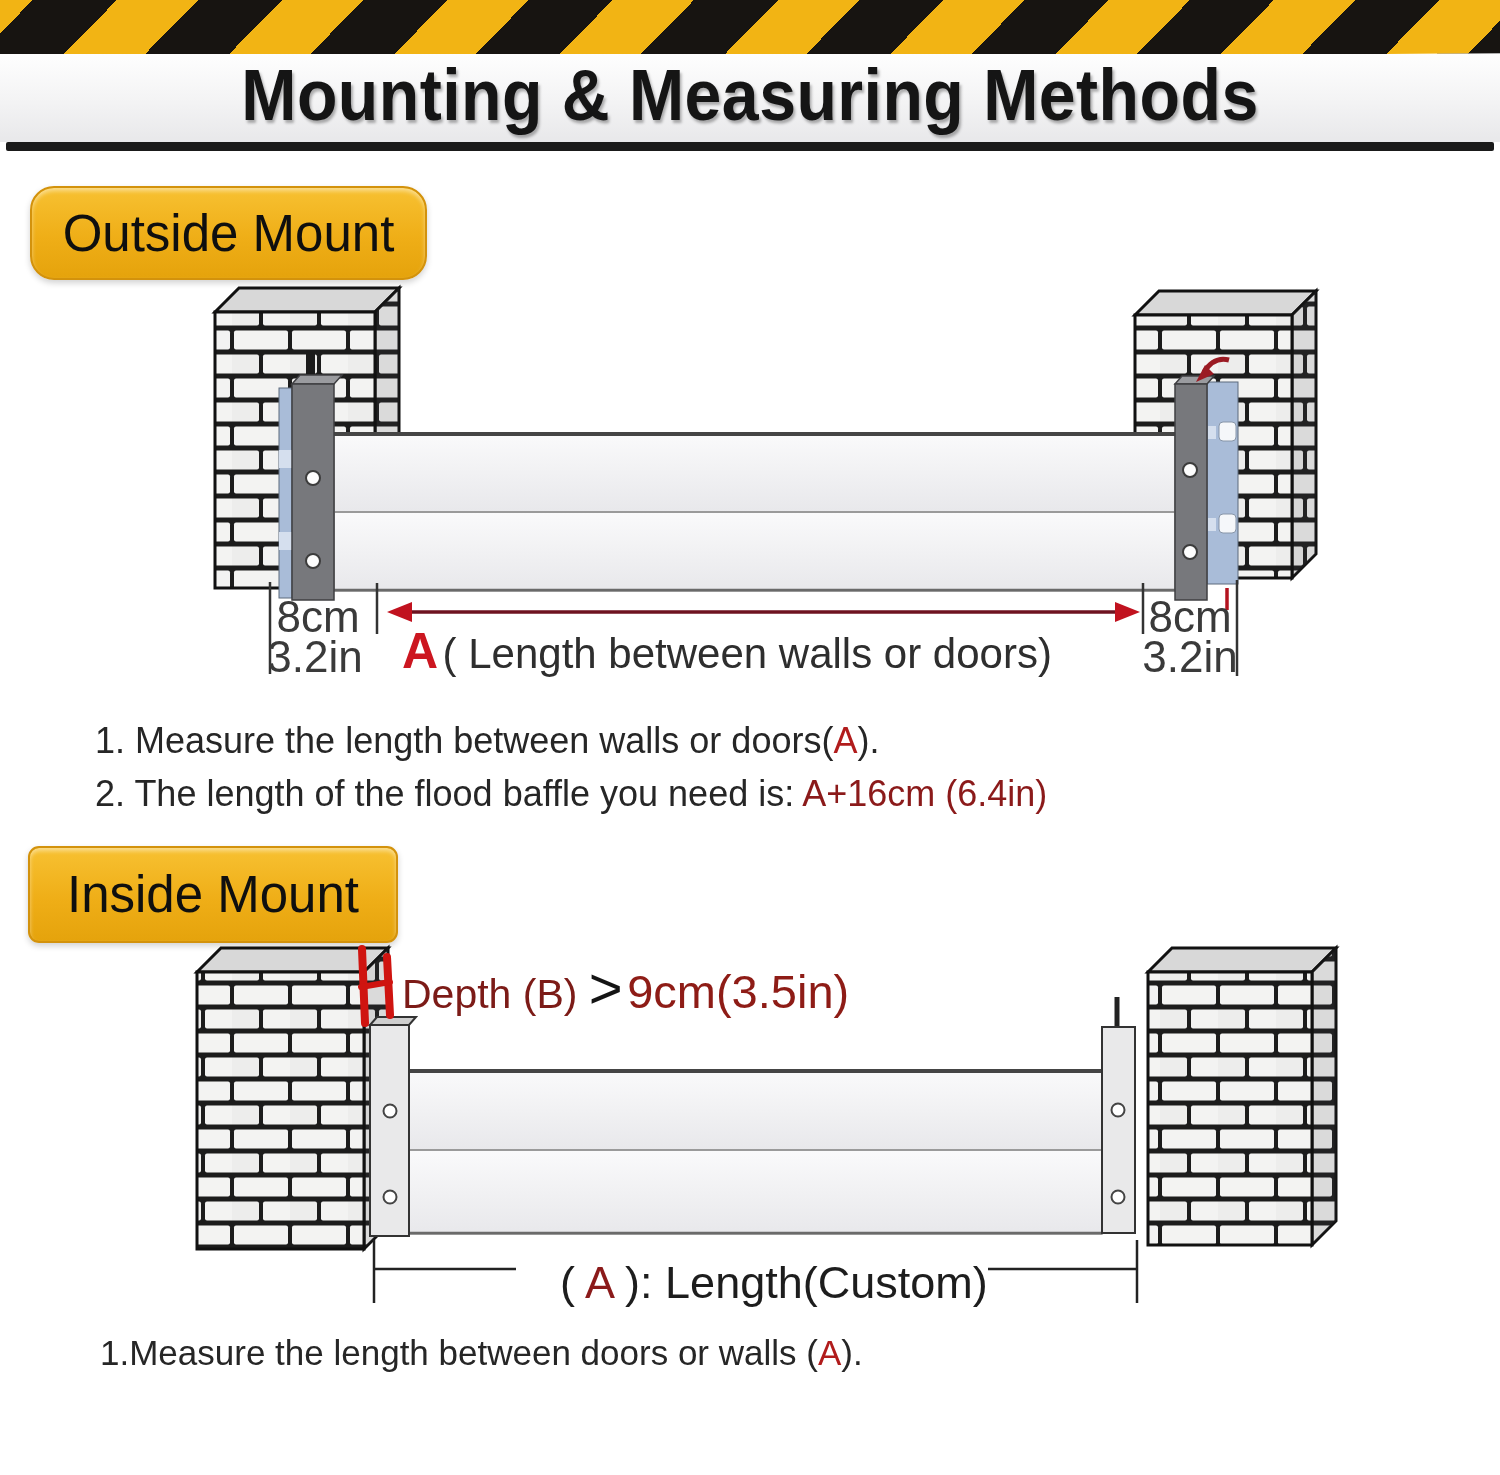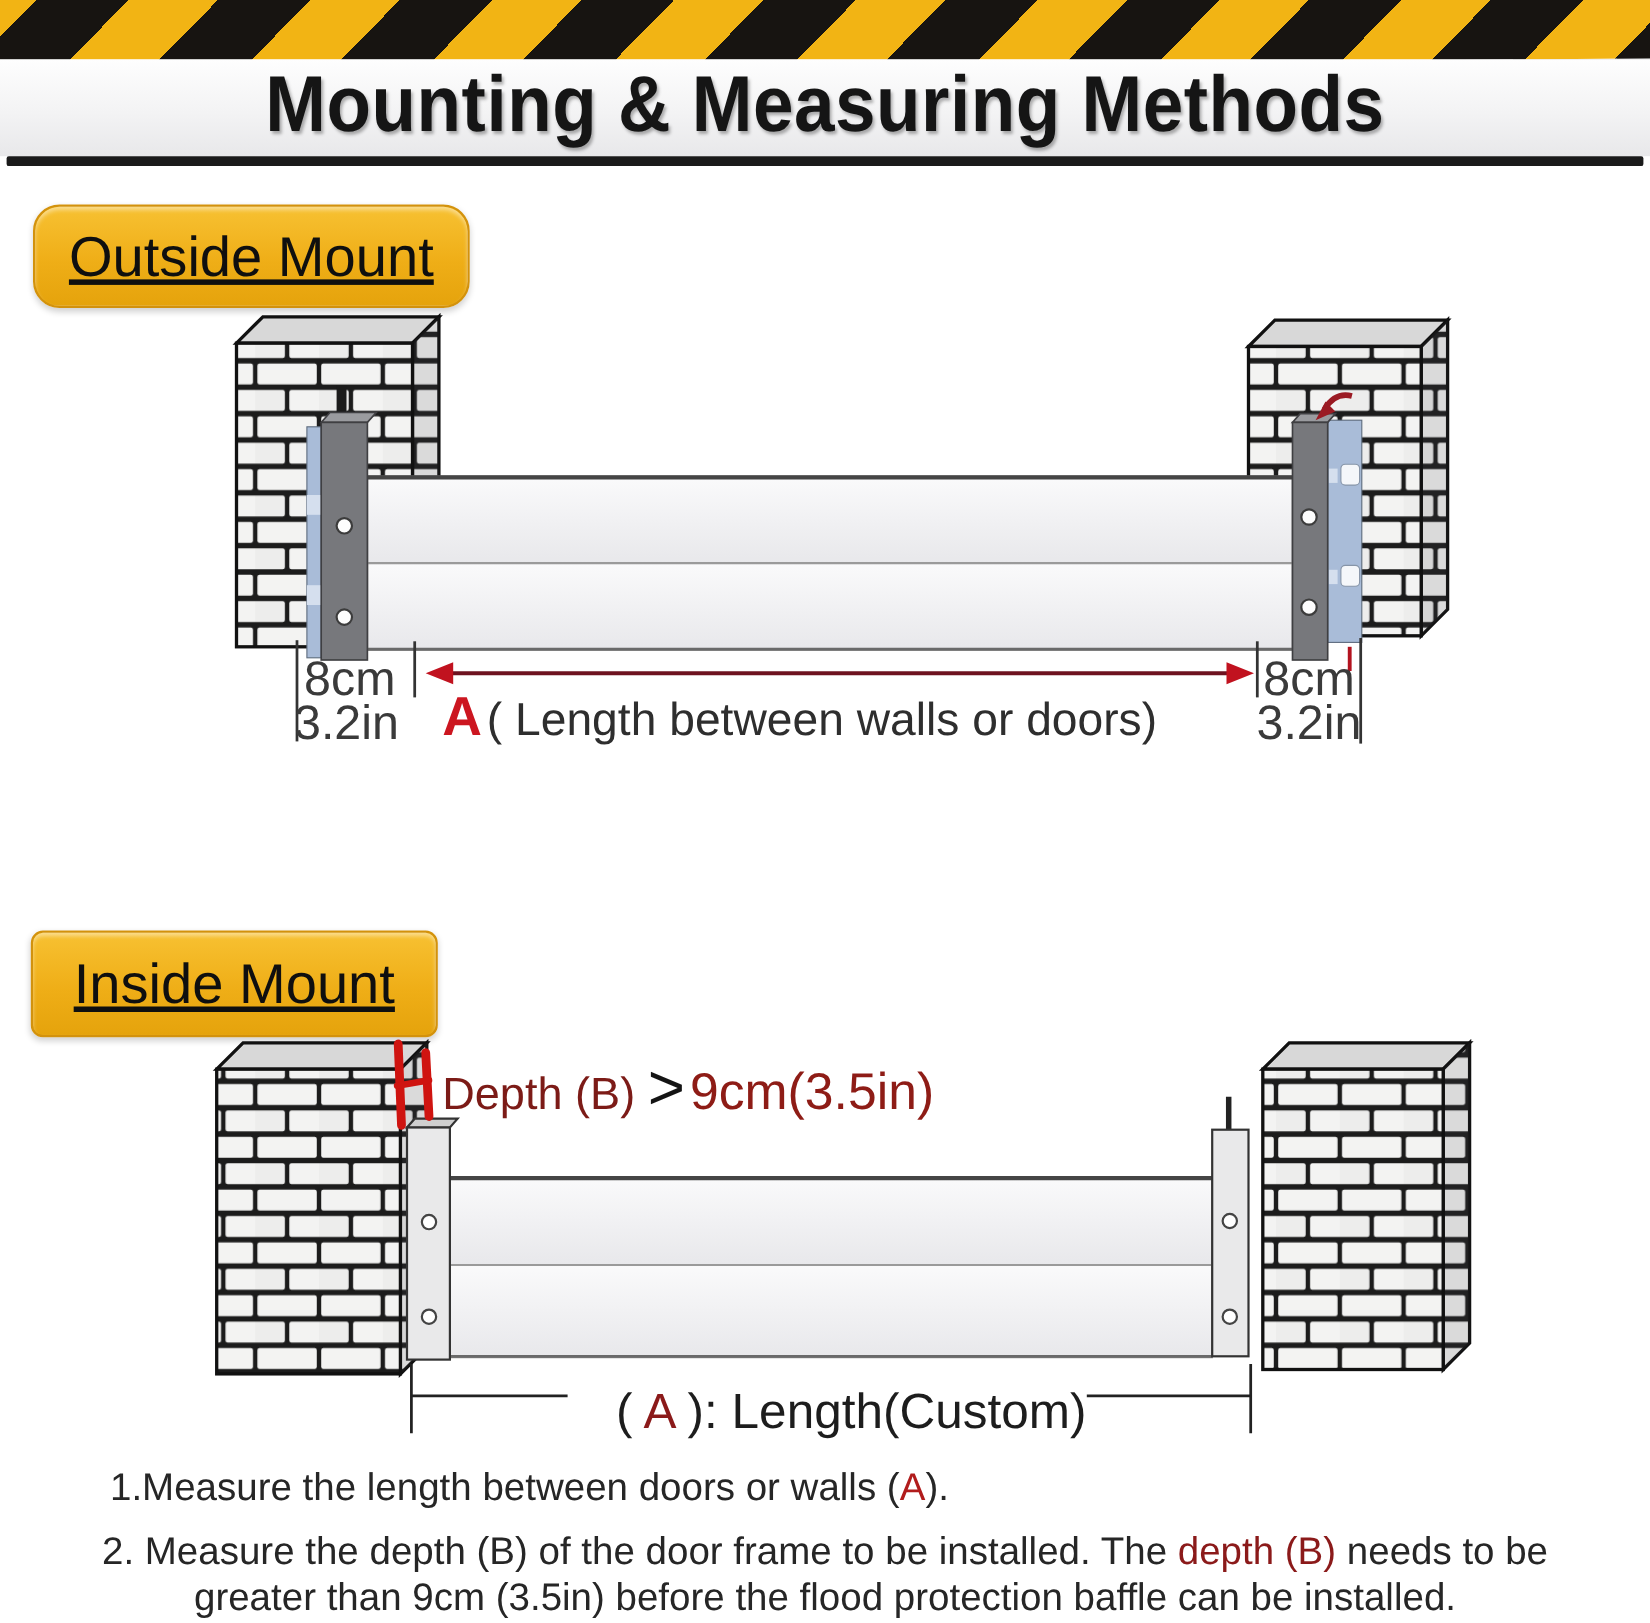--- a/index.html
+++ b/index.html
@@ -28,21 +28,21 @@
   }
   .rule { position:absolute; top:142px; left:6px; width:1488px; height:9px; background:#1a1a1a; border-radius:2px; }
 
   
   .badge {
     position:absolute; border-radius:24px;
     background:linear-gradient(180deg,#f7c132 0%,#efae17 55%,#e5a30c 100%);
     border:2px solid #d3920c;
     box-shadow:inset 0 3px 4px rgba(255,255,255,.45), 0 3px 6px rgba(0,0,0,.18);
     display:flex; align-items:center; justify-content:center;
-    font-size:51px; color:#0f0f0f;text-decoration:underline;
+    font-size:51px; color:#0f0f0f;
   }
   .badge-outside { left:30px; top:186px; width:393px; height:90px; }
   .badge-inside  { left:28px; top:846px; width:366px; height:93px;border-radius:11px; }
 
   
   .diagram { position:absolute; left:0; width:1500px; }
   .diagram-outside { top:280px; height:420px; }
   .diagram-inside  { top:935px; height:400px; }
 
   
@@ -155,20 +155,24 @@
       <text x="315" y="392">3.2in</text>
       <text x="1190" y="352">8cm</text>
       <text x="1190" y="392">3.2in</text>
     </g>
     <text x="402" y="388">
       <tspan fill="#cc1620" font-size="50" font-weight="bold">A</tspan>
       <tspan fill="#2e2e2e" font-size="42">( Length between walls or doors)</tspan>
     </text>
   </svg>
 
+  <div class="steps steps-outside">
+    <div><span>1. Measure the length between walls or doors(</span><span class="hl-red">A</span><span>).</span></div>
+    <div><span>2. The length of the flood baffle you need is: </span><span class="hl-maroon">A+16cm (6.4in)</span></div>
+  </div>
 
   <svg class="diagram diagram-inside" viewBox="0 0 1500 400" font-family="Liberation Sans, sans-serif">
 
     <g>
       <polygon points="197,37 221,13 388,13 364,37" fill="#d8d8d8" stroke="#111" stroke-width="3"></polygon>
       <polygon points="364,37 388,13 388,290 364,314" fill="url(#bricks)" stroke="#111" stroke-width="3"></polygon>
       <polygon points="364,37 388,13 388,290 364,314" fill="rgba(70,70,80,0.14)"></polygon>
       <rect x="197" y="37" width="167" height="277" fill="url(#bricks)" stroke="#111" stroke-width="3"></rect>
     </g>
 
@@ -223,17 +227,14 @@
     <text x="560" y="363" font-size="45">
       <tspan fill="#1d1d1d">(</tspan>
       <tspan fill="#8b1a1a">A</tspan>
       <tspan fill="#1d1d1d">): Length(Custom)</tspan>
     </text>
   </svg>
 
   <div class="steps steps-inside-1">
     <span>1.Measure the length between doors or walls (</span><span class="hl-red">A</span><span>).</span>
   </div>
-  <div class="steps steps-inside-2">
-    <span>2. Measure the depth (B) of the door frame to be installed. The </span><span class="hl-maroon">depth (B)</span><span> needs to be greater than 9cm (3.5in) before the flood protection baffle can be installed.</span>
-  </div>
 
 </div>
 
 </body></html>

